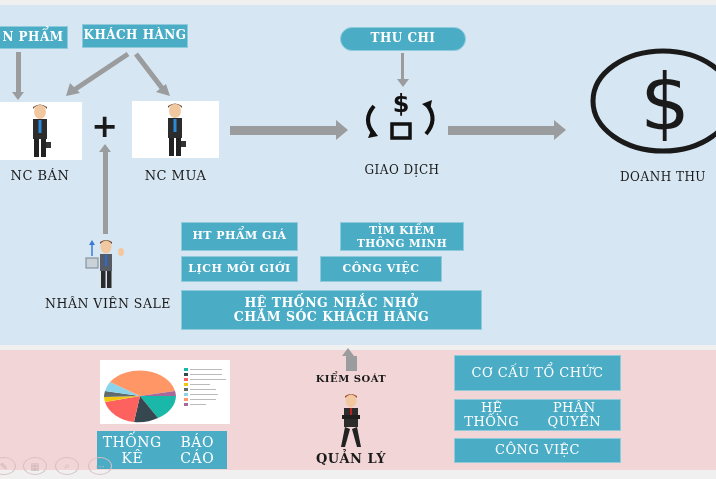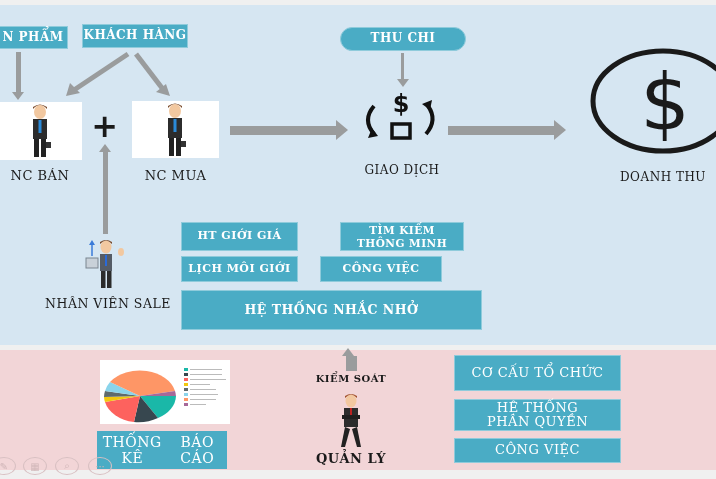--- a/index.html
+++ b/index.html
@@ -137,34 +137,35 @@
   <rect x="19" y="33" width="4.5" height="17" fill="#2b2b2b"></rect>
   <rect x="25" y="33" width="4.5" height="17" fill="#2b2b2b"></rect>
   <rect x="4" y="20" width="12" height="10" fill="#c9d1d9" stroke="#7a8590" stroke-width="1"></rect>
   <line x1="10" y1="18" x2="10" y2="4" stroke="#3b7bd8" stroke-width="1.5"></line>
   <polygon points="10,2 7,7 13,7" fill="#3b7bd8"></polygon>
   <ellipse cx="39" cy="14" rx="3" ry="4" fill="#f2c8a0"></ellipse>
 </svg>
 <div class="label" style="left:44px;top:296px;width:128px;font-size:12.5px;">NHÂN VIÊN SALE</div>
 
 <div class="box" style="left:181px;top:222px;width:117px;height:29px;font-size:11px;">
-  <span>HT GIỚI GIÁ</span>
+  <span>HT PHẨM GIÁ</span>
 </div>
 <div class="box" style="left:320px;top:222px;width:124px;height:29px;font-size:10.5px;flex-direction:column;margin-left:20px;">
   <span>TÌM KIẾM</span>
   <span>THÔNG MINH</span>
 </div>
 <div class="box" style="left:181px;top:256px;width:117px;height:26px;font-size:11px;">
   <span>LỊCH MÔI GIỚI</span>
 </div>
 <div class="box" style="left:320px;top:256px;width:122px;height:26px;font-size:11px;">
   <span>CÔNG VIỆC</span>
 </div>
 <div class="box" style="left:181px;top:290px;width:301px;height:40px;font-size:12.5px;flex-direction:column;">
   <span>HỆ THỐNG NHẮC NHỞ</span>
+  <span>CHĂM SÓC KHÁCH HÀNG</span>
 </div>
 
 <div class="figure-card" style="left:100px;top:360px;width:130px;height:64px;">
   <svg width="130" height="64" viewBox="0 0 130 64">
     <g transform="translate(40,36)">
       <path d="M0,0 L36,0 A36,26 0 0,1 18,22 Z" fill="#1ab8a8"></path>
       <path d="M0,0 L18,22 A36,26 0 0,1 -6,26 Z" fill="#37474f"></path>
       <path d="M0,0 L-6,26 A36,26 0 0,1 -35,6 Z" fill="#fd625e"></path>
       <path d="M0,0 L-35,6 A36,26 0 0,1 -36,1 Z" fill="#f2c80f"></path>
       <path d="M0,0 L-36,1 A36,26 0 0,1 -35,-5 Z" fill="#5f6b6d"></path>
@@ -208,21 +209,21 @@
   <rect x="16" y="15" width="2" height="8" fill="#b22"></rect>
   <rect x="8" y="22" width="18" height="4" fill="#1f1f1f"></rect>
   <path d="M11 34 L7 54 L11 54 L16 36 Z" fill="#222"></path>
   <path d="M23 34 L27 54 L23 54 L18 36 Z" fill="#222"></path>
 </svg>
 <div class="label" style="left:310px;top:451px;width:82px;font-size:13px;font-weight:bold;">QUẢN LÝ</div>
 
 <div class="box" style="left:454px;top:355px;width:167px;height:36px;font-size:13px;font-weight:normal;">
   <span>CƠ CẤU TỔ CHỨC</span>
 </div>
-<div class="box" style="left:454px;top:399px;width:167px;height:32px;font-size:13px;font-weight:normal;flex-direction:column;line-height:1.05;">
+<div class="box" style="left:454px;top:399px;width:167px;height:32px;font-size:13px;font-weight:normal;flex-direction:row;line-height:1.05;">
   <span>HỆ THỐNG</span>
   <span>PHÂN QUYỀN</span>
 </div>
 <div class="box" style="left:454px;top:438px;width:167px;height:25px;font-size:13px;font-weight:normal;">
   <span>CÔNG VIỆC</span>
 </div>
 
 <div class="toolbar-btn" style="left:-8px;top:457px;">
   <span>✎</span>
 </div>

